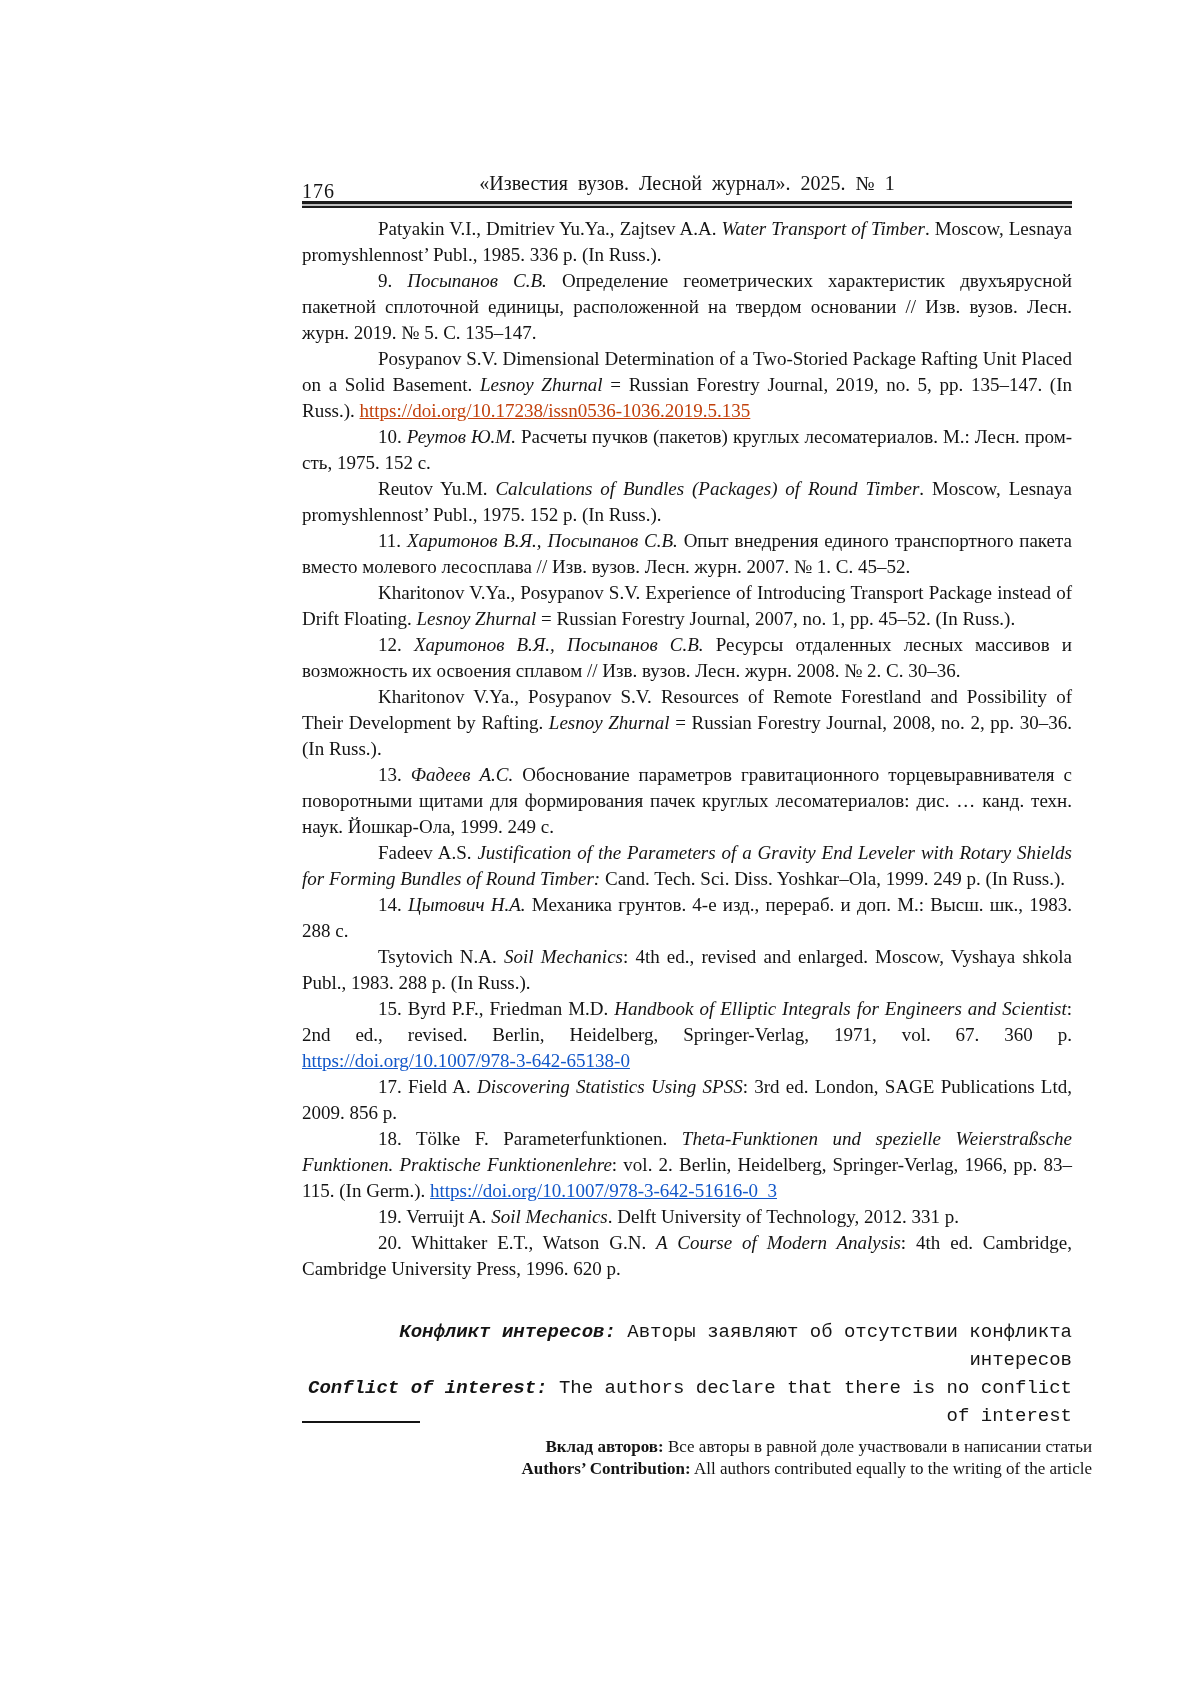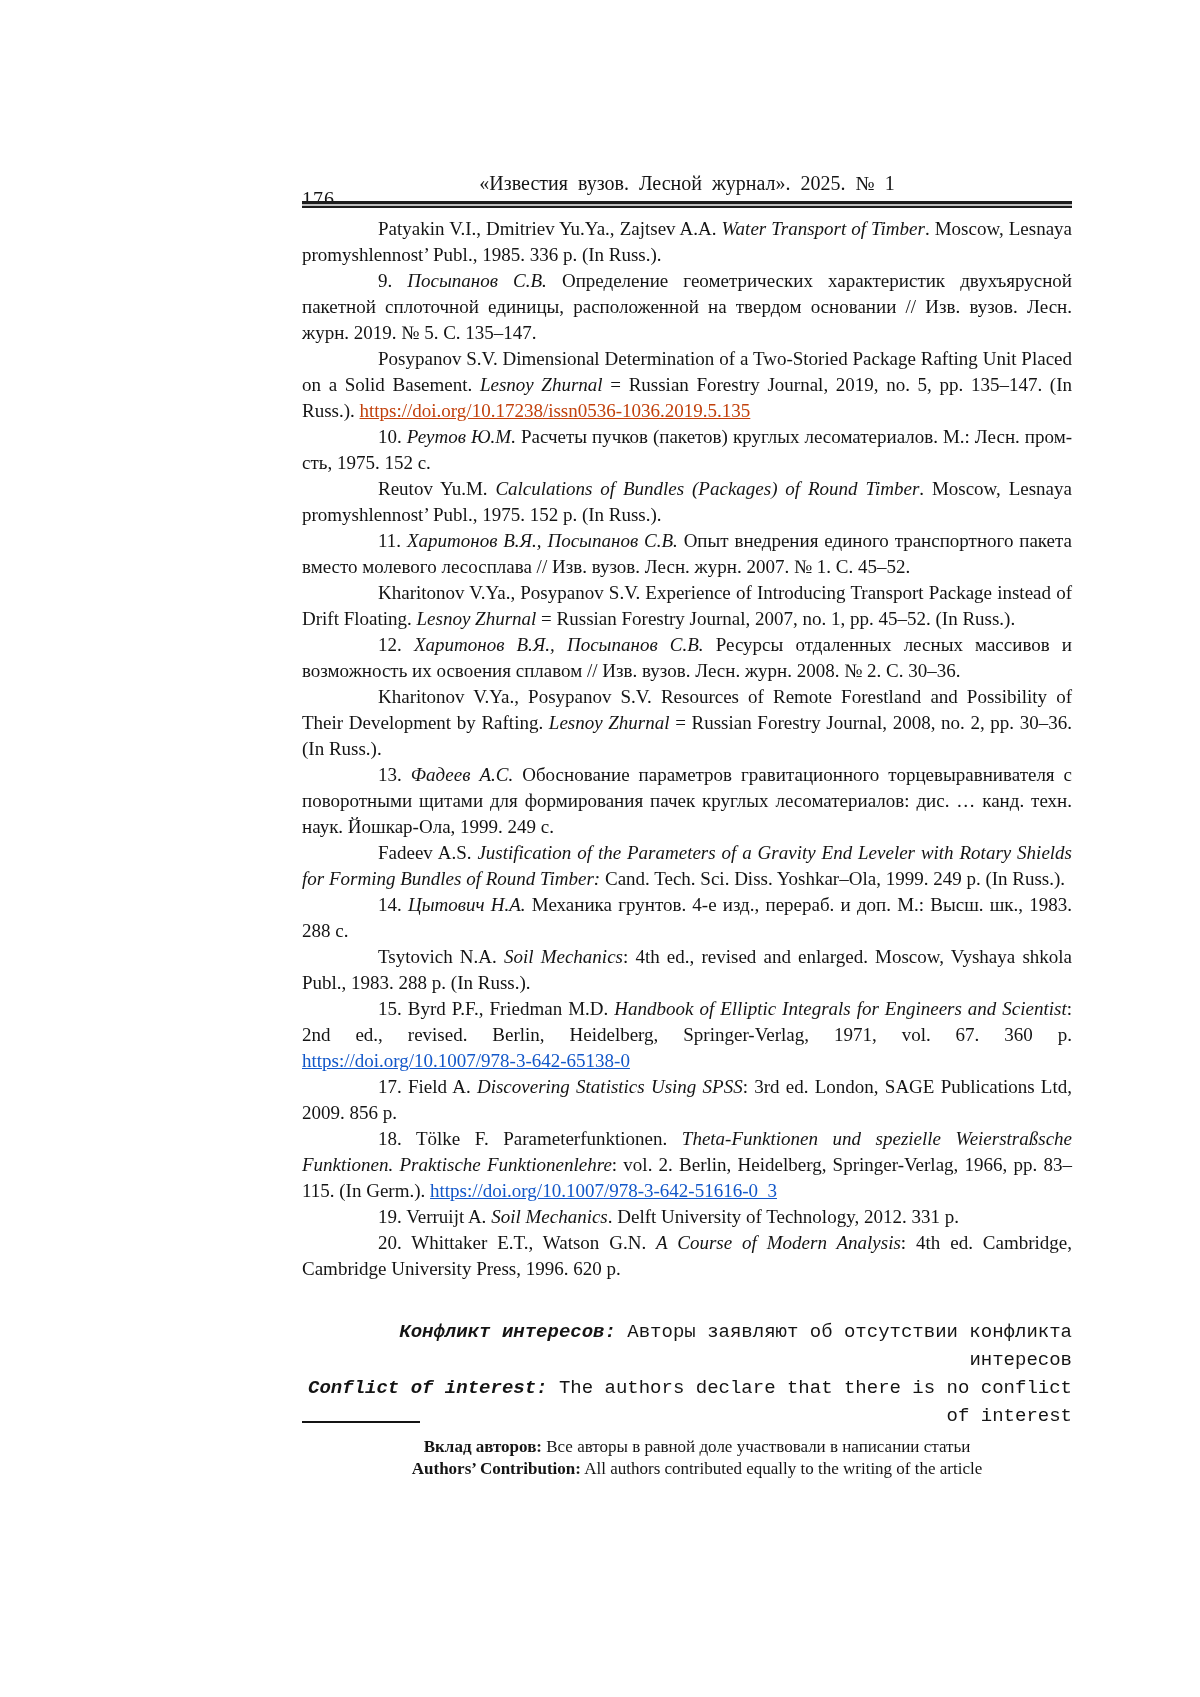--- a/index.html
+++ b/index.html
@@ -9,21 +9,21 @@
     background:#ffffff;
     font-family:"Liberation Serif", serif;
     color:#141414;
     overflow:hidden;
   }
   
   .header{
     position:absolute;left:302px;top:170px;width:770px;height:26px;
     font-size:20px;line-height:26px;
   }
-  .pagenum{position:absolute;left:0;top:16px;font-weight:normal;letter-spacing:1px;}
+  .pagenum{position:absolute;left:0;top:8px;font-weight:normal;letter-spacing:1px;}
   .headtitle{display:block;text-align:center;font-weight:normal;word-spacing:5px;}
   .header-rule{
     position:absolute;left:302px;top:201px;width:770px;
     height:2px;
     border-top:3px solid #1c1c1c;
     border-bottom:2px solid #1c1c1c;
     background:#bdbdbd;
   }
   
   .refs{
@@ -41,21 +41,21 @@
   }
   .conflict p{margin:0;}
   .bi{font-weight:bold;font-style:italic;}
   
   .foot-rule{
     position:absolute;left:302px;top:1421px;width:118px;height:0;
     border-top:2px solid #141414;
   }
   .footnote{
     position:absolute;left:302px;top:1436px;width:790px;
-    font-size:17px;line-height:21.5px;text-align:center;
+    font-size:17px;line-height:21.5px;text-align:right;
   }
   .footnote p{margin:0;}
   .fb{font-weight:bold;}
 </style>
 </head>
 <body>
 
 <div class="page">
 
   <div class="header">

